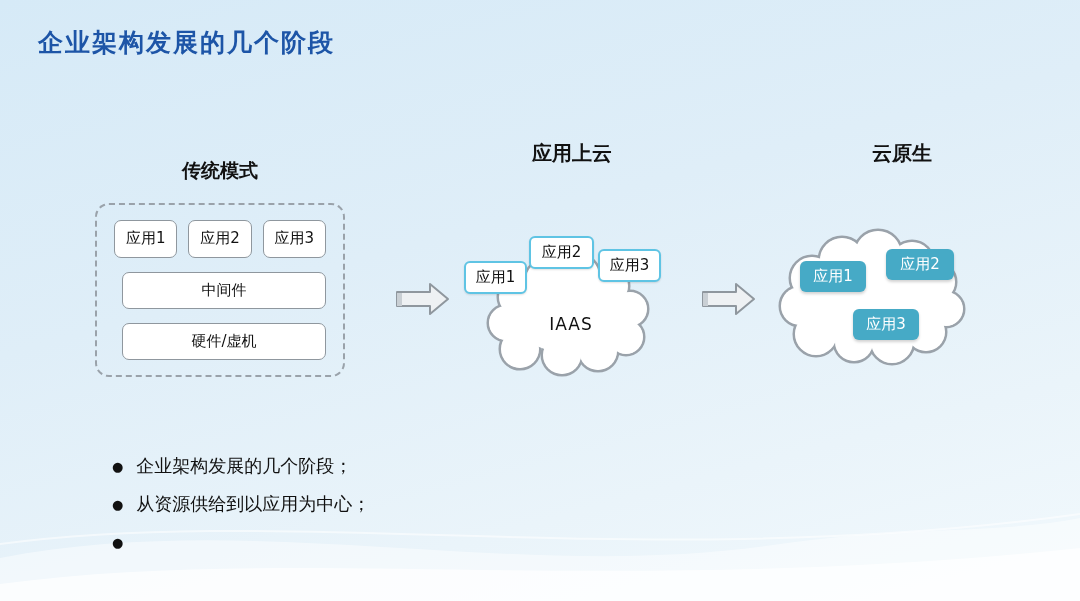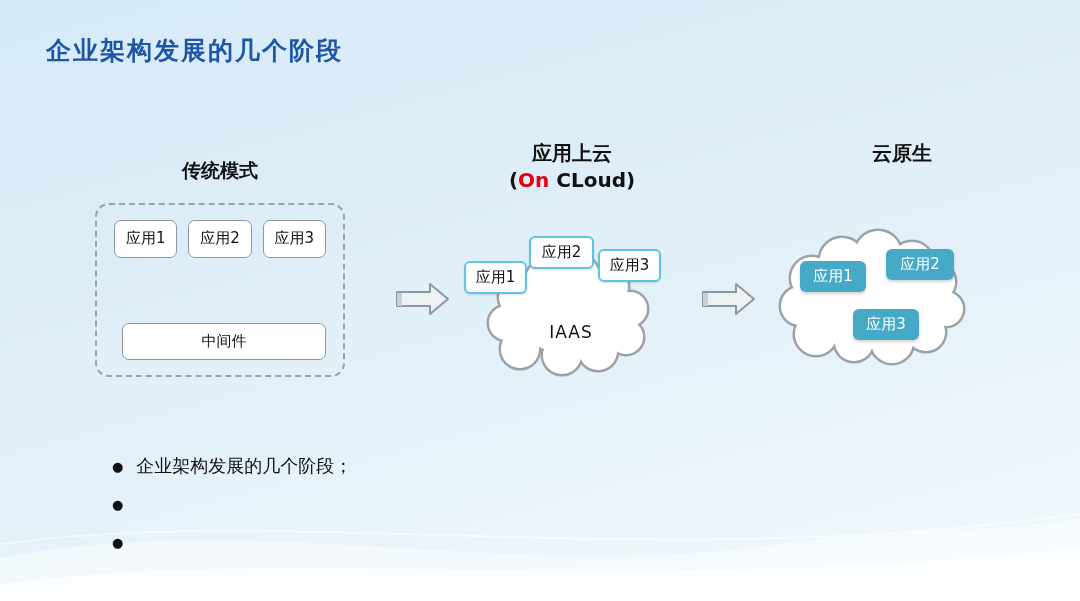--- a/index.html
+++ b/index.html
@@ -4,21 +4,21 @@
 <style>
   html,body{margin:0;padding:0;background:#ffffff;}
   .slide{
     position:relative;
     width:1080px;height:601px;
     overflow:hidden;
     font-family:"DejaVu Sans","Liberation Sans",sans-serif;
     background:linear-gradient(165deg,#d6eaf7 0%,#dfeef8 40%,#eaf4fa 75%,#f2f9fd 100%);
   }
   .title{
-    position:absolute;left:34px;top:22px;margin:12px;
+    position:absolute;left:34px;top:22px;margin:4px;
     font-size:25px;font-weight:bold;letter-spacing:2px;
     color:#1d55a7;
   }
   
   .stage-label{
     position:absolute;text-align:center;
     font-size:19px;font-weight:bold;color:#111;
   }
   .stage-head{
     position:absolute;width:200px;text-align:center;
@@ -40,21 +40,21 @@
   .wide-box{
     height:37px;line-height:34px;text-align:center;
     background:#ffffff;border:1.5px solid #8f979e;border-radius:7px;
     font-size:15px;color:#111;box-sizing:border-box;margin-left:8px;
   }
   
   .arrow{position:absolute;width:54px;height:36px;}
   
   .cloud{position:absolute;}
   .iaas-label{
-    position:absolute;left:478px;top:322px;width:186px;text-align:center;
+    position:absolute;left:478px;top:314px;width:186px;text-align:center;
     font-size:17px;letter-spacing:1px;color:#111;
   }
   
   .chip-outline{
     position:absolute;background:#ffffff;border:2px solid #5fc4e4;border-radius:6px;
     text-align:center;font-size:15px;color:#111;box-sizing:border-box;
     box-shadow:0 1px 2px rgba(0,0,0,0.12);
   }
   .chip-fill{
     position:absolute;background:#46aac6;border-radius:6px;
@@ -89,30 +89,30 @@
 
   <div class="stage-label" style="left:95px;top:158px;width:250px;">传统模式</div>
 
   <div class="dashed-box">
     <div class="app-row">
       <div class="app-box">应用1</div>
       <div class="app-box">应用2</div>
       <div class="app-box">应用3</div>
     </div>
     <div class="wide-box">中间件</div>
+    <div class="wide-box">硬件/虚机</div>
   </div>
 
   <svg class="arrow" style="left:396px;top:281px;" viewBox="0 0 54 36">
     <polygon points="1,11 34,11 34,3 52,18 34,33 34,25 1,25" fill="#eef1f3" stroke="#8f979e" stroke-width="2" stroke-linejoin="round"></polygon>
     <rect x="1" y="12" width="5" height="13" fill="#c9cfd4"></rect>
   </svg>
 
   <div class="stage-head" style="left:472px;top:140px;text-align:center;">
     <div>应用上云</div>
-    <div><span>(</span><span class="red">On</span><span> CLoud)</span></div>
   </div>
 
   <svg class="cloud" style="left:478px;top:247px;width:186px;height:146px;" viewBox="0 0 186 146">
     <g fill="#ffffff" stroke="#9aa2aa" stroke-width="3">
       <circle cx="42" cy="102" r="20"></circle>
         <circle cx="28" cy="76" r="18"></circle>
       <circle cx="40" cy="50" r="20"></circle>
         <circle cx="68" cy="33" r="21"></circle>
       <circle cx="100" cy="29" r="22"></circle>
         <circle cx="131" cy="39" r="20"></circle>
@@ -184,19 +184,20 @@
   <div class="chip-fill s3a2">应用2</div>
   <div class="chip-fill s3a3">应用3</div>
 
   <div class="bullets">
     <div class="bullet-row">
       <span class="bullet-dot">●</span>
       <span>企业架构发展的几个阶段；</span>
     </div>
     <div class="bullet-row">
       <span class="bullet-dot">●</span>
+      <span>从资源供给到以应用为中心；</span>
     </div>
     <div class="bullet-row">
       <span class="bullet-dot">●</span>
     </div>
   </div>
 
 </div>
 
 </body></html>

